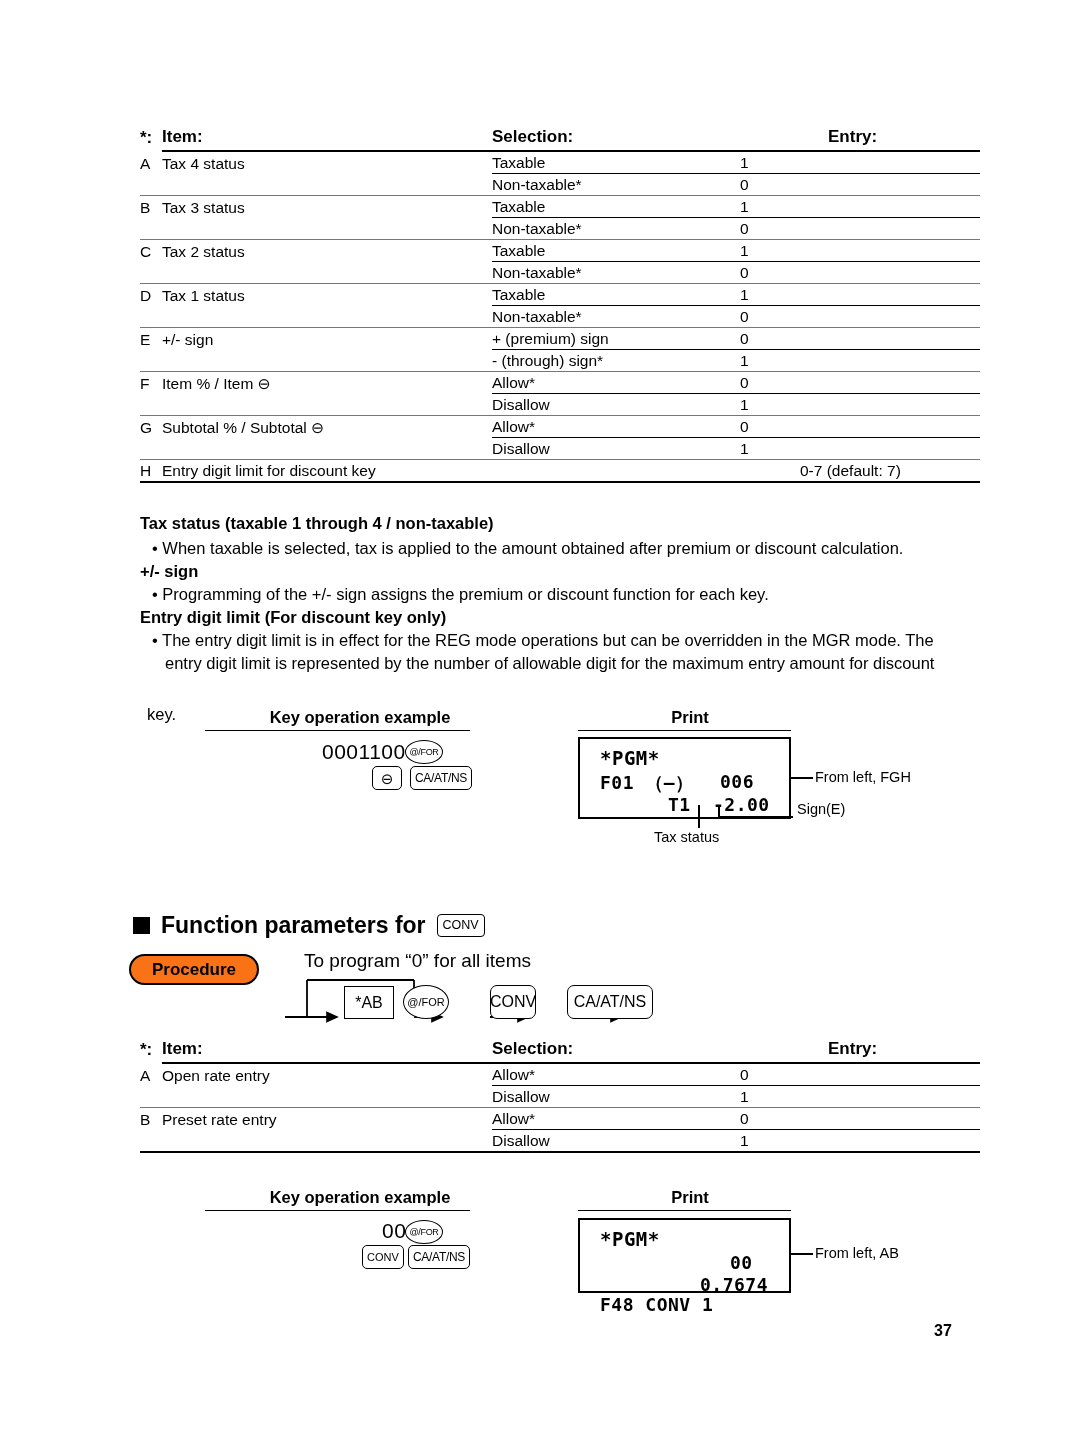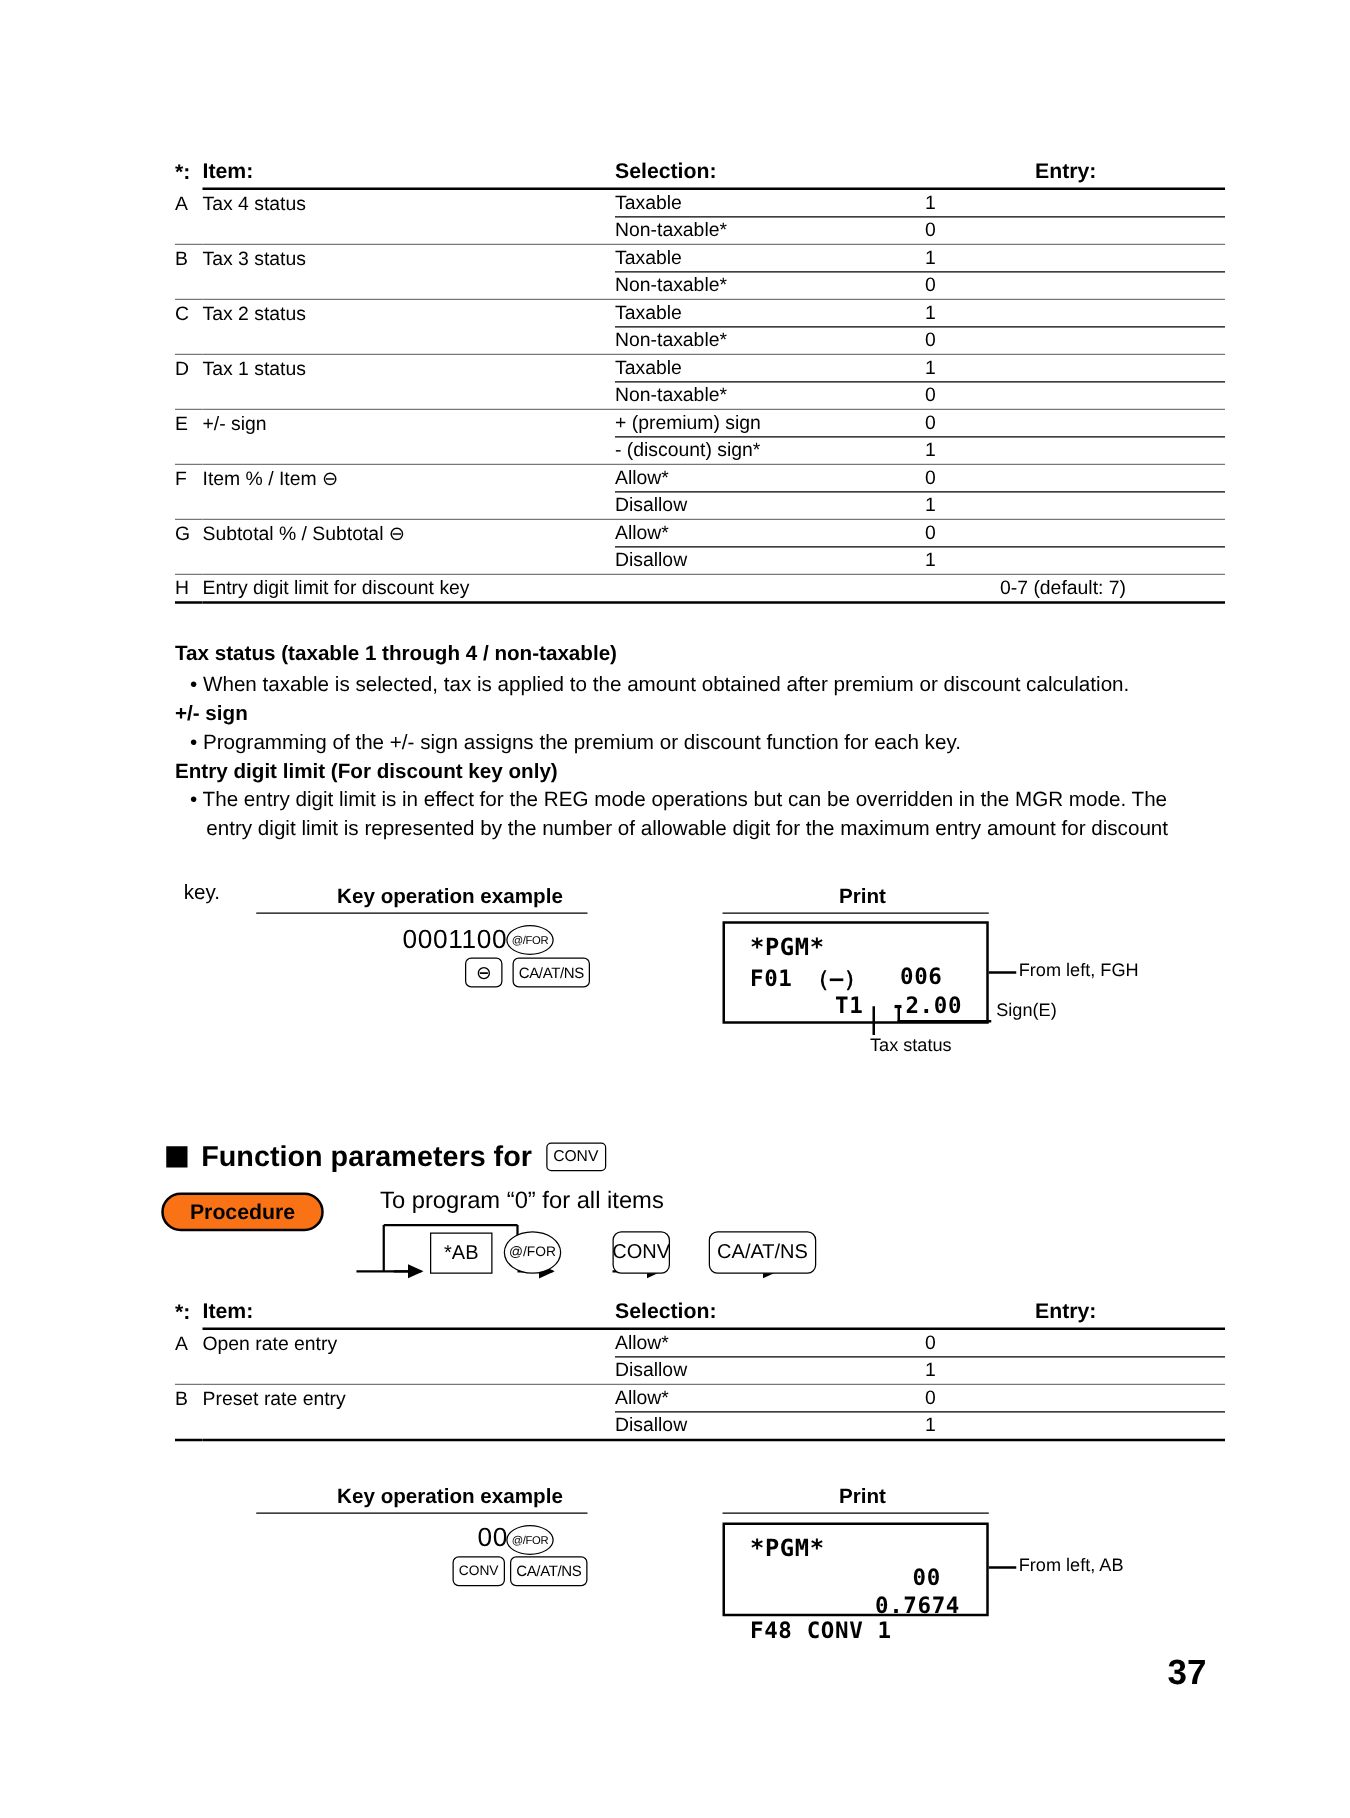--- a/index.html
+++ b/index.html
@@ -144,21 +144,21 @@
   .rtxt { font-size: 18px; letter-spacing: 0.5px; }
 
   .ann {
     position: absolute;
     font-size: 14.5px;
   }
   .lead { position: absolute; background: #000; }
 
   .pageno {
     position: absolute;
-    font-size: 28px; font-weight: bold;
+    font-size: 16px; font-weight: bold;
   }
 </style>
 </head>
 <body>
 
 <div class="page">
 
   <div class="ptable" id="tbl1" style="top:126px;">
     <table>
       <colgroup>
@@ -226,21 +226,21 @@
           </tr>
           <tr class="rule-thin-sel">
             <td class="r-cell c-letter nb">E</td>
             <td class="r-cell c-name nb">+/- sign</td>
             <td class="r-cell c-selv u-sel">+ (premium) sign</td>
             <td class="r-cell c-entv u-ent">0</td>
           </tr>
           <tr class="rule-grey">
             <td class="r-cell c-letter "></td>
             <td class="r-cell c-name "></td>
-            <td class="r-cell c-selv u-sel">- (discount) sign*</td>
+            <td class="r-cell c-selv u-sel">- (through) sign*</td>
             <td class="r-cell c-entv u-ent">1</td>
           </tr>
           <tr class="rule-thin-sel">
             <td class="r-cell c-letter nb">F</td>
             <td class="r-cell c-name nb">Item % / Item ⊖</td>
             <td class="r-cell c-selv u-sel">Allow*</td>
             <td class="r-cell c-entv u-ent">0</td>
           </tr>
           <tr class="rule-grey">
             <td class="r-cell c-letter "></td>
@@ -307,21 +307,21 @@
   </div>
 
   <div class="lead" style="left:791px; top:777px; width:22px; height:1.6px;"></div>
   <div class="ann" style="left:815px; top:769px;">From left, FGH</div>
 
   <div class="lead" style="left:718px; top:805px; width:1.6px; height:12px;"></div>
   <div class="lead" style="left:718px; top:816px; width:75px; height:1.6px;"></div>
   <div class="ann" style="left:797px; top:801px;">Sign(E)</div>
 
   <div class="lead" style="left:698px; top:805px; width:1.6px; height:23px;"></div>
-  <div class="ann" style="left:696px; top:829px;">Tax status</div>
+  <div class="ann" style="left:654px; top:829px;">Tax status</div>
 
   <div class="sec-head" style="left:133px; top:912px;">
     <span class="sq"></span>
     <span>Function parameters for</span>
     <span class="key key-conv-head">CONV</span>
   </div>
 
   <div class="proc-pill" style="left:129px; top:954px;">Procedure</div>
 
   <div class="flow-note" style="left:304px; top:950px;">To program “0” for all items</div>

